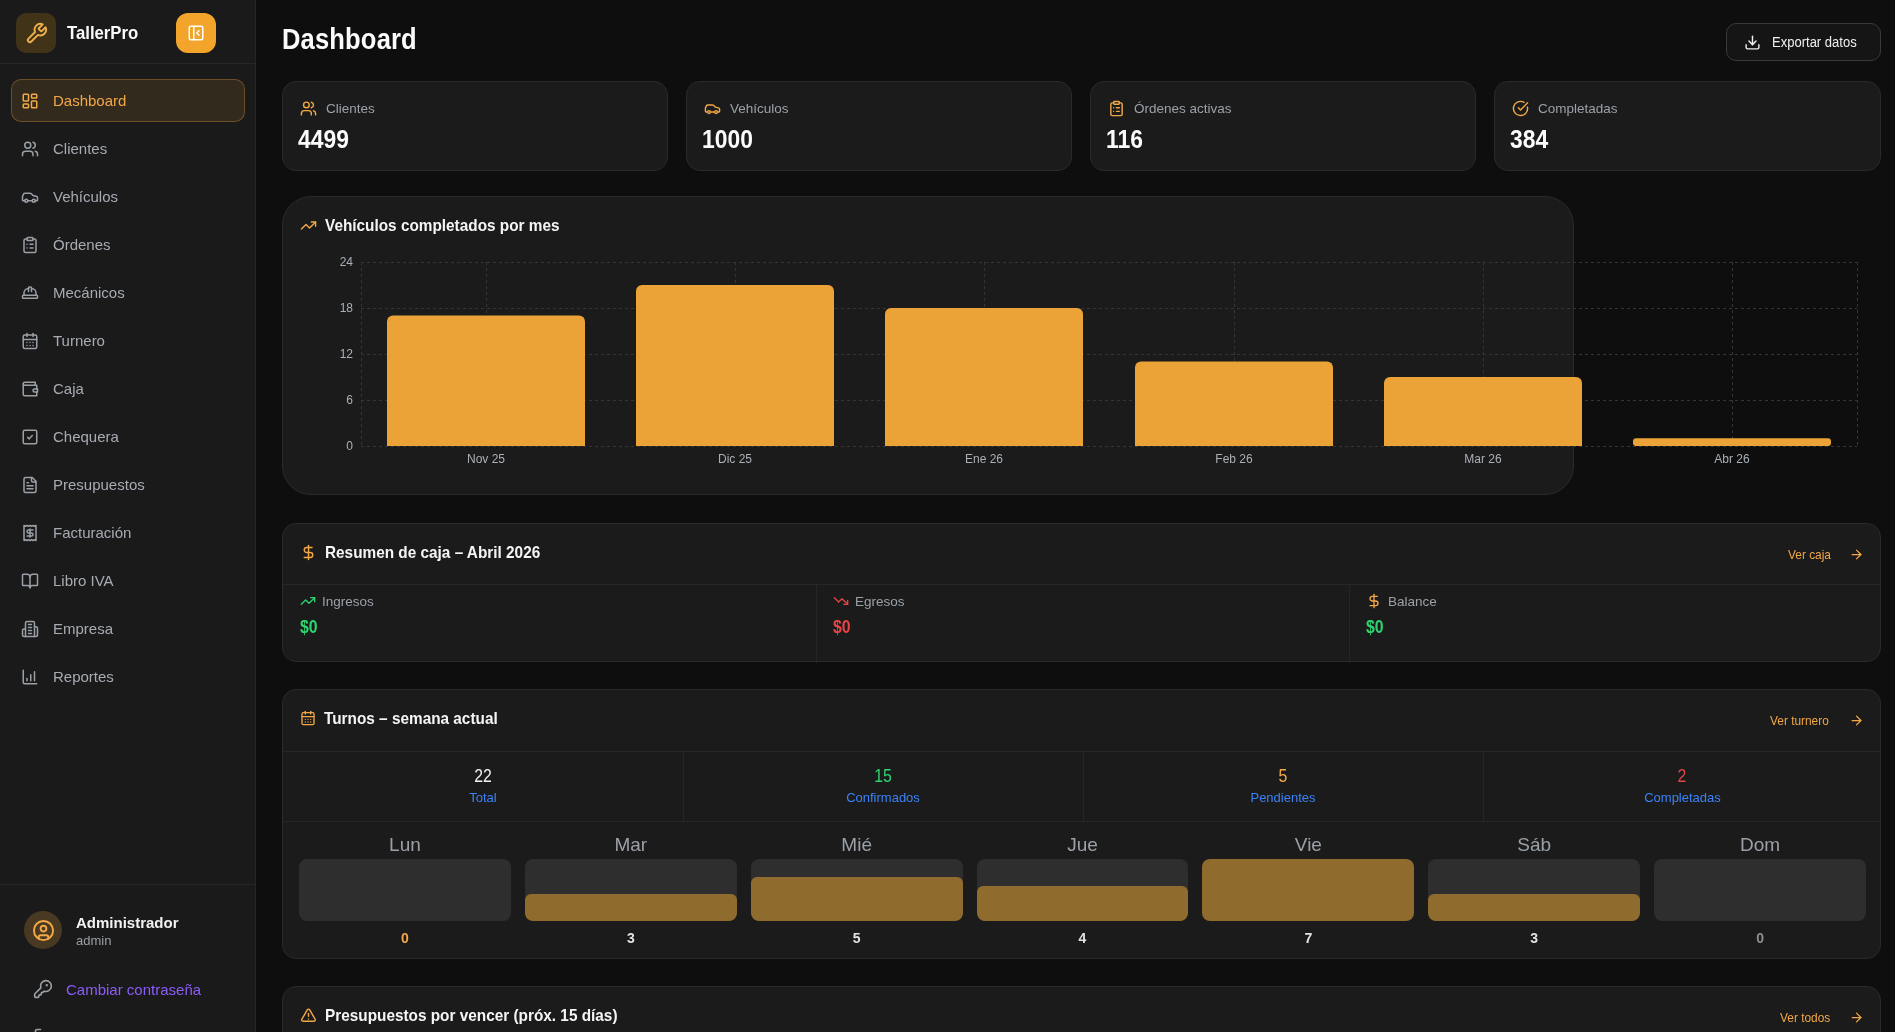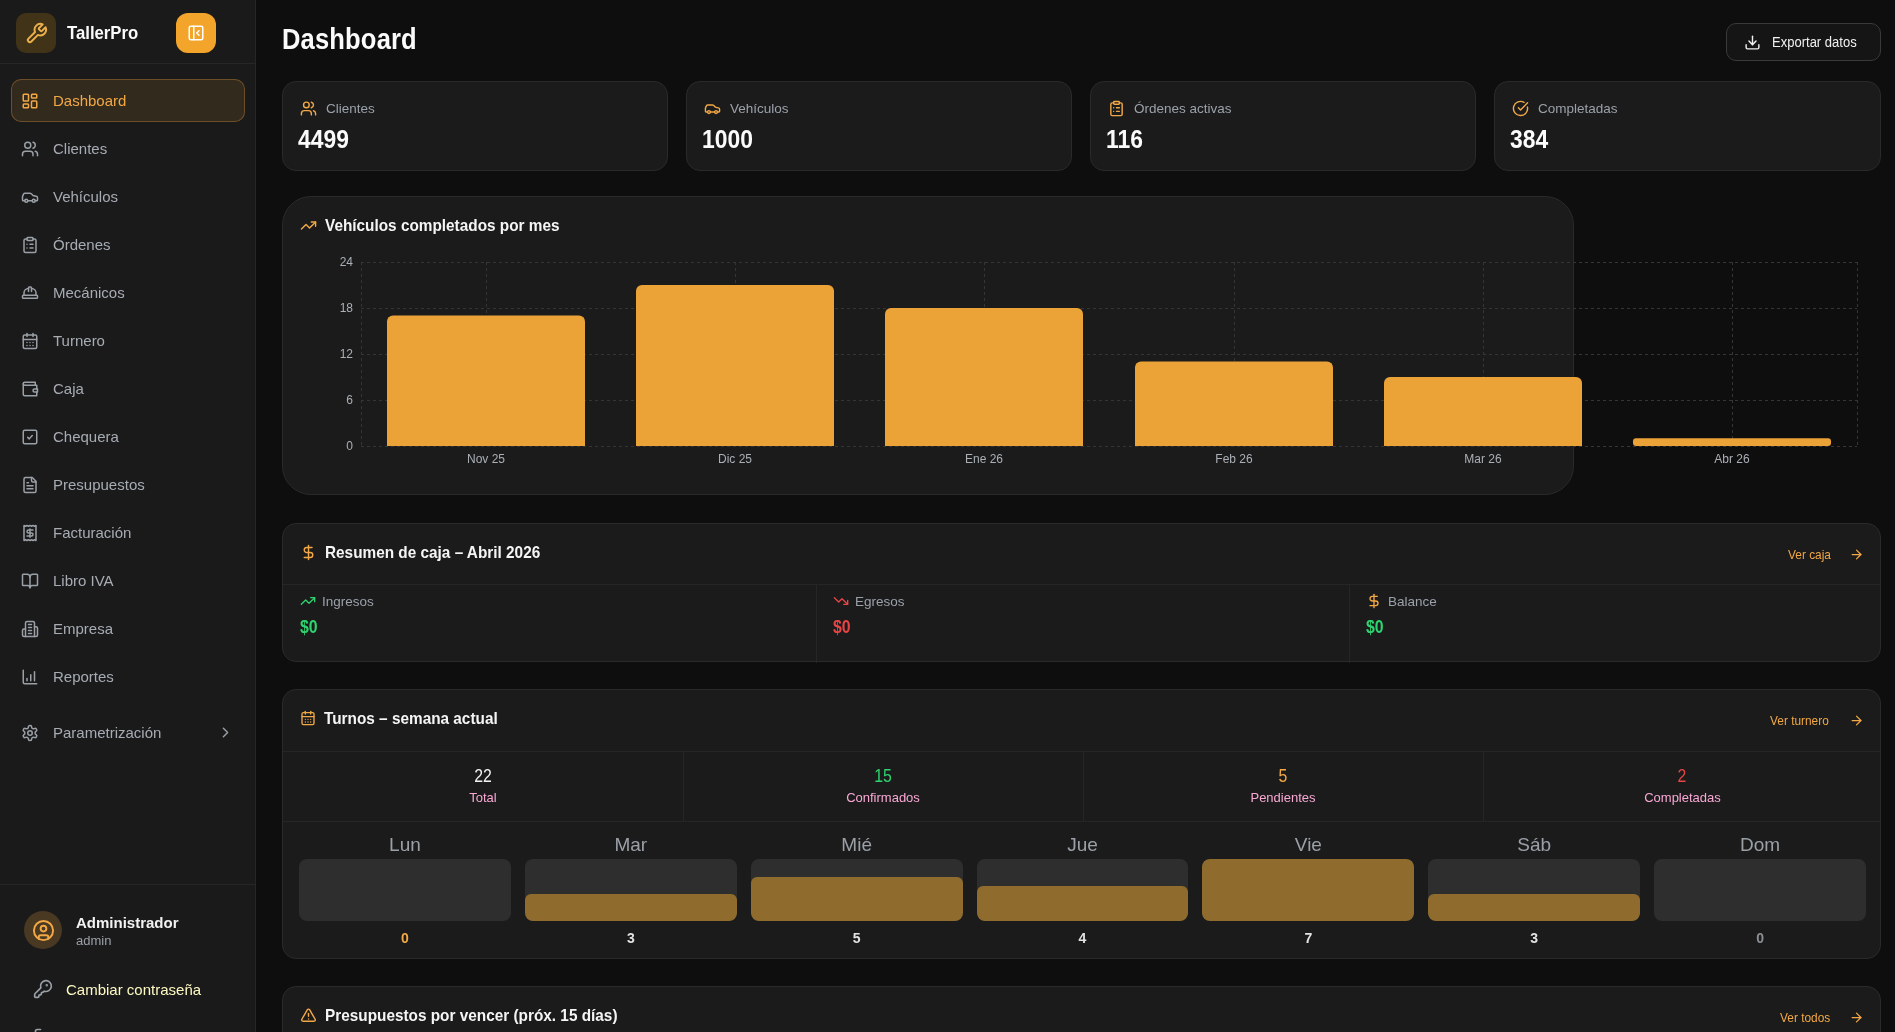--- a/index.html
+++ b/index.html
@@ -31,21 +31,21 @@
   .nav-item.active { background:rgba(240,164,60,.12); border-color:rgba(240,164,60,.3); color:#f2a845; }
   .nav-item.active svg { color:#f2a845; }
   .nav-item .chev { margin-left:auto; margin-right:10px; }
   .nav-item.param { margin-top:13px; }
 
   .side-bottom { position:absolute; left:0; top:884px; width:100%; border-top:1px solid #262626; }
   .avatar { position:absolute; left:24px; top:26px; width:38px; height:38px; border-radius:50%;
     background:rgba(240,164,60,.22); color:#f2a845; display:flex; align-items:center; justify-content:center; }
   .who-name { position:absolute; left:76px; top:29px; font-size:15px; font-weight:bold; color:#f2f2f2; }
   .who-sub { position:absolute; left:76px; top:48px; font-size:13px; color:#9aa0a6; }
-  .srow { position:absolute; left:33px; display:flex; align-items:center; color:#fef9c3; font-size:15px; }
+  .srow { position:absolute; left:33px; display:flex; align-items:center; color:#8b5cf6; font-size:15px; }
   .srow svg { margin-right:13px; color:#9aa0a6; }
 
   
   .main { position:absolute; left:256px; top:0; width:1639px; height:1032px; }
   h1 { position:absolute; left:26px; top:23px; font-size:29px; color:#fbfbfb; letter-spacing:.2px; }
   .export-btn { position:absolute; right:14px; top:23px; height:38px; padding:0 17px;
     border:1px solid #3a3a3a; border-radius:10px; background:#151515; display:flex; gap:11px;
     align-items:center; font-size:14px; color:#f0f0f0; }
 
   .card { position:absolute; background:#1b1b1c; border:1px solid #2a2a2a; border-radius:14px; }
@@ -66,21 +66,21 @@
   
   .r-col { position:absolute; top:52px; height:79px; }
   .r-col .r-label { position:absolute; left:17px; top:17px; display:flex; align-items:center; gap:6px;
     font-size:13.5px; color:#9ba1a9; }
   .r-col .r-val { position:absolute; left:17px; top:41px; font-size:18px; font-weight:bold; }
   .vdiv { position:absolute; top:60px; height:79px; width:0; border-left:1px solid #262626; }
 
   
   .t-col { position:absolute; top:61px; height:70px; text-align:center; }
   .t-num { font-size:18px; font-weight:normal; margin-top:15px; }
-  .t-lab { font-size:13px; color:#f9a8d4; margin-top:3px; }
+  .t-lab { font-size:13px; color:#3b82f6; margin-top:3px; }
   .t-vdiv { position:absolute; top:61px; height:70px; width:0; border-left:1px solid #262626; }
   .week { position:absolute; left:16px; top:141px; width:1567px; display:flex; gap:14px; }
   .day { flex:1; text-align:center; }
   .day .d-name { font-size:19px; color:#9aa0a6; height:24px; line-height:28px; }
   .day .track { position:relative; height:62px; background:#2e2e2f; border-radius:8px; overflow:hidden; margin-top:4px;}
   .day .fill { position:absolute; left:0; right:0; bottom:0; background:#8f6c2d; border-radius:6px; }
   .day .d-count { margin-top:9px; font-size:14px; font-weight:bold; color:#e2e2e2; }
 </style>
 </head>
 <body>
@@ -281,25 +281,20 @@
         </svg>Facturación</div>
     <div class="nav-item"><svg class="ic" width="18" height="18" viewBox="0 0 24 24" fill="none" stroke="currentColor" stroke-width="2" stroke-linecap="round" stroke-linejoin="round">
           <use href="#i-book"></use>
         </svg>Libro IVA</div>
     <div class="nav-item"><svg class="ic" width="18" height="18" viewBox="0 0 24 24" fill="none" stroke="currentColor" stroke-width="2" stroke-linecap="round" stroke-linejoin="round">
           <use href="#i-bldg"></use>
         </svg>Empresa</div>
     <div class="nav-item"><svg class="ic" width="18" height="18" viewBox="0 0 24 24" fill="none" stroke="currentColor" stroke-width="2" stroke-linecap="round" stroke-linejoin="round">
           <use href="#i-chart"></use>
         </svg>Reportes</div>
-    <div class="nav-item param"><svg class="ic" width="18" height="18" viewBox="0 0 24 24" fill="none" stroke="currentColor" stroke-width="2" stroke-linecap="round" stroke-linejoin="round">
-          <use href="#i-gear"></use>
-        </svg>Parametrización<svg class="ic chev" width="17" height="17" viewBox="0 0 24 24" fill="none" stroke="currentColor" stroke-width="2" stroke-linecap="round" stroke-linejoin="round">
-          <use href="#i-chev"></use>
-        </svg></div>
   </div>
   <div class="side-bottom">
     <div class="avatar">
         <svg class="ic" width="23" height="23" viewBox="0 0 24 24" fill="none" stroke="currentColor" stroke-width="2" stroke-linecap="round" stroke-linejoin="round">
           <use href="#i-avatar"></use>
         </svg>
       </div>
     <div class="who-name">Administrador</div>
     <div class="who-sub">admin</div>
     <div class="srow" style="top:94px;"><svg class="ic" width="20" height="20" viewBox="0 0 24 24" fill="none" stroke="currentColor" stroke-width="2" stroke-linecap="round" stroke-linejoin="round">

